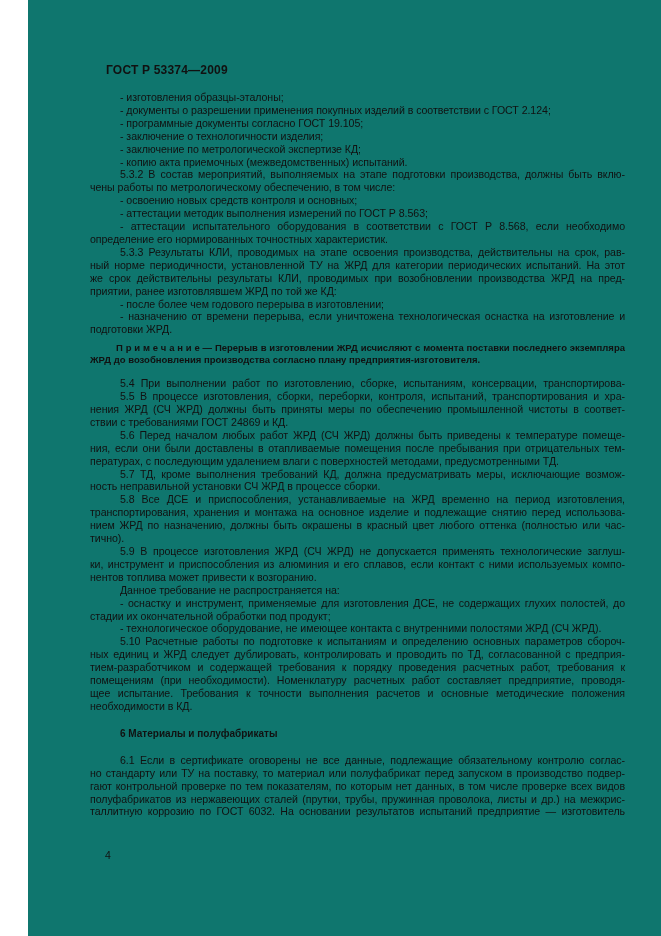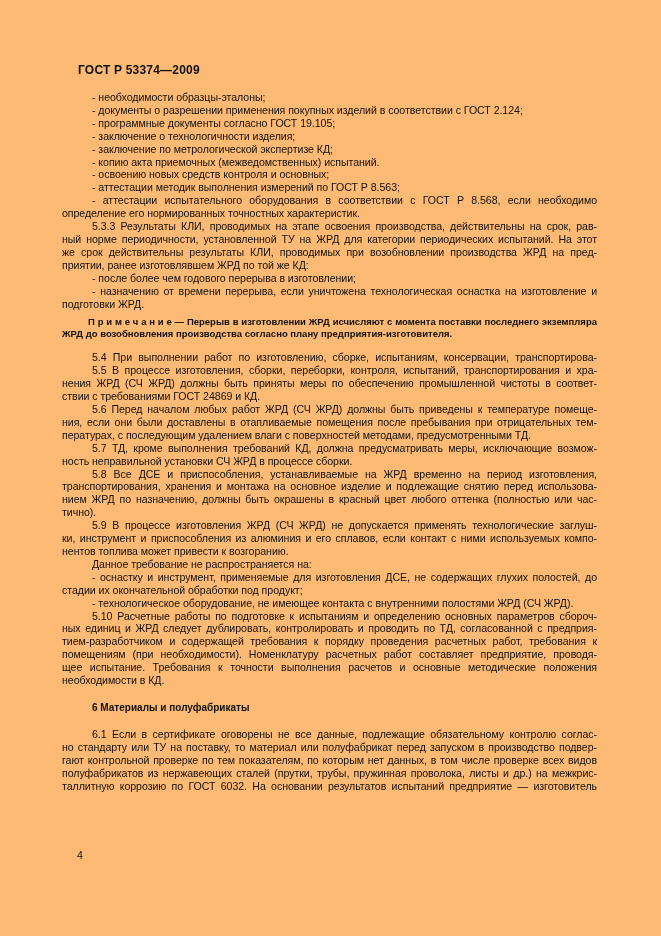--- a/index.html
+++ b/index.html
@@ -4,21 +4,21 @@
 <style>
   html,body { margin:0; padding:0; }
   body {
     width:661px; height:936px;
     background:#ffffff;
     font-family:"Liberation Sans", sans-serif;
     color:#111111;
     position:relative;
     overflow:hidden;
   }
-  .page { position:absolute; inset:0; background:#fdba74; }
+  .page { position:absolute; inset:0; background:#0f766e;margin-left:28px; }
   .doc-header {
     position:absolute; left:78px; top:63px;
     font-size:12px; font-weight:bold; letter-spacing:0.2px;
     white-space:nowrap;
   }
   .content {
     position:absolute; left:62px; top:91px; width:535px;
   }
   .block { margin:0; }
   .line {
@@ -46,36 +46,40 @@
   }
 </style>
 </head>
 <body>
 
 <div class="page">
   <div class="doc-header">ГОСТ Р 53374—2009</div>
 
   <div class="content" id="content">
       <div class="block item">
-        <div class="line p-first">- необходимости образцы-эталоны;</div>
+        <div class="line p-first">- изготовления образцы-эталоны;</div>
       </div>
       <div class="block item">
         <div class="line p-first">- документы о разрешении применения покупных изделий в соответствии с ГОСТ 2.124;</div>
       </div>
       <div class="block item">
         <div class="line p-first">- программные документы согласно ГОСТ 19.105;</div>
       </div>
       <div class="block item">
         <div class="line p-first">- заключение о технологичности изделия;</div>
       </div>
       <div class="block item">
         <div class="line p-first">- заключение по метрологической экспертизе КД;</div>
       </div>
       <div class="block item">
         <div class="line p-first">- копию акта приемочных (межведомственных) испытаний.</div>
+      </div>
+      <div class="block paragraph">
+        <div class="line just p-first">5.3.2  В состав мероприятий, выполняемых на этапе подготовки производства, должны быть вклю-</div>
+        <div class="line">чены работы по метрологическому обеспечению, в том числе:</div>
       </div>
       <div class="block item">
         <div class="line p-first">- освоению новых средств контроля и основных;</div>
       </div>
       <div class="block item">
         <div class="line p-first">- аттестации методик выполнения измерений по ГОСТ Р 8.563;</div>
       </div>
       <div class="block item">
         <div class="line just p-first">- аттестации испытательного оборудования в соответствии с ГОСТ Р 8.568, если необходимо</div>
         <div class="line">определение его нормированных точностных характеристик.</div>

